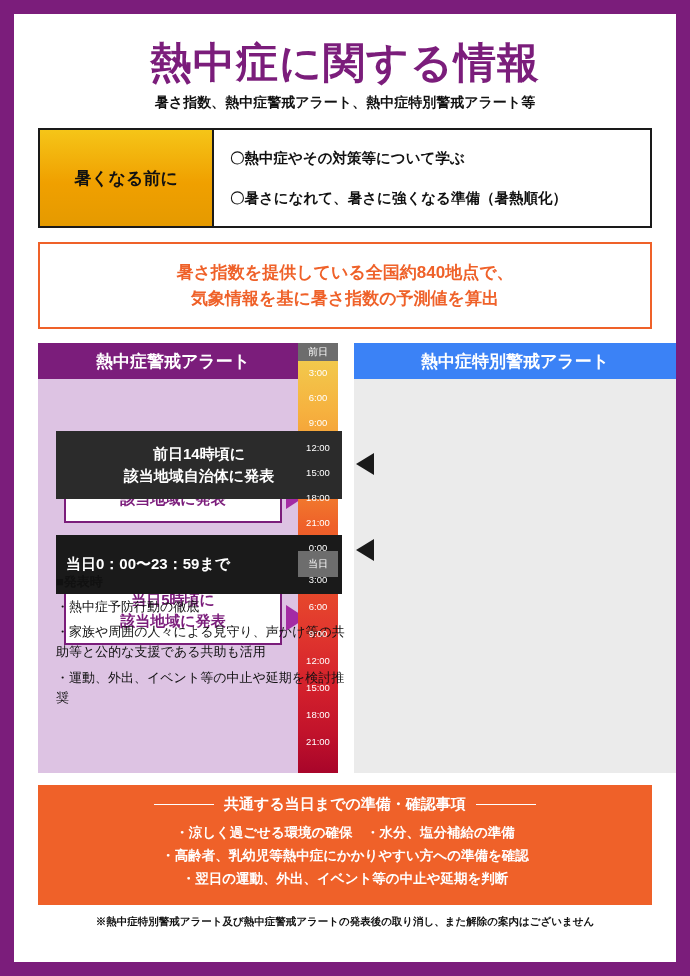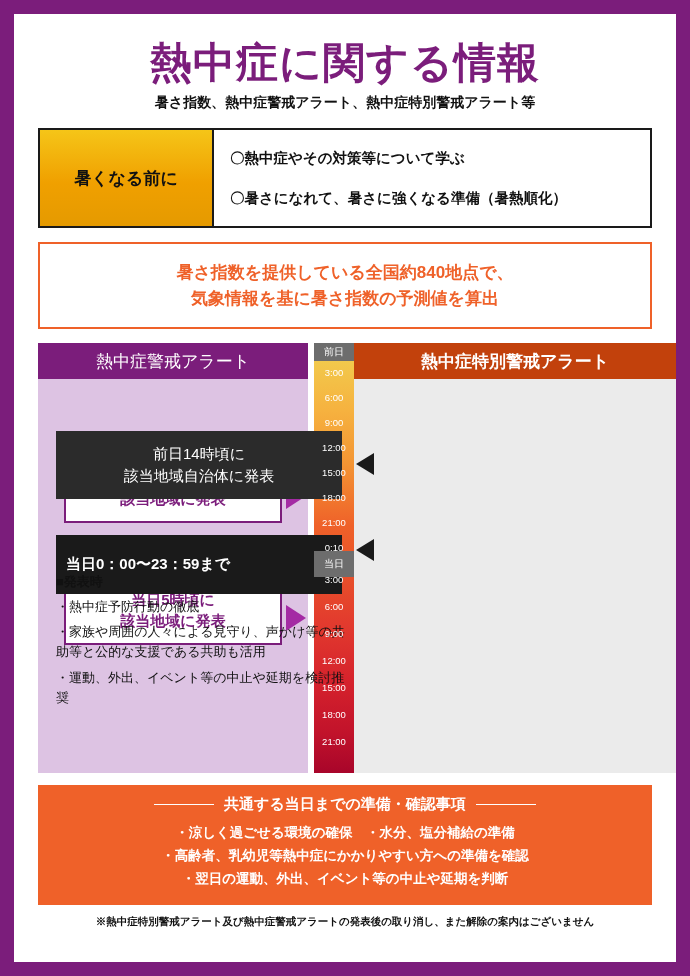--- a/index.html
+++ b/index.html
@@ -99,21 +99,21 @@
     position: absolute;
     left: 0; top: 0;
     width: 270px; height: 430px;
     background: #ddc3e3;
   }
   .col-left-head {
     height: 36px;
     background: #7b1d7b;
     color: #ffffff;
     font-size: 17px;
-    font-weight: normal;
+    font-weight: bold;
     display: flex;
     align-items: center;
     justify-content: center;
   }
   .lbox {
     position: absolute;
     left: 26px;
     width: 218px;
     background: #ffffff;
     border: 2px solid #7b1d7b;
@@ -132,21 +132,21 @@
     border-top: 13px solid transparent;
     border-bottom: 13px solid transparent;
     border-left: 20px solid #a42ba4;
   }
   .arrow-r1 { left: 248px; top: 140px; }
   .arrow-r2 { left: 248px; top: 262px; }
 
   
   .timeline {
     position: absolute;
-    left: 276px; top: 0;
+    left: 260px; top: 0;
     width: 40px; height: 430px;
   }
   .tl-head {
     height: 18px;
     background: #6d6d6d;
     color: #ffffff;
     font-size: 10px;
     display: flex; align-items: center; justify-content: center;
   }
   .tl-head2 {
@@ -183,36 +183,36 @@
 
   
   .col-right {
     position: absolute;
     left: 316px; top: 0;
     width: 322px; height: 430px;
     background: #ebebeb;
   }
   .col-right-head {
     height: 36px;
-    background: #c2410c;
+    background: #3b82f6;
     color: #ffffff;
     font-size: 17px;
     font-weight: bold;
     display: flex;
     align-items: center;
     justify-content: center;
   }
   .rbox {
     position: absolute;
     left: 18px;
     width: 286px;
     background: #2b2b2b;
     color: #ffffff;
     font-size: 15px;
-    font-weight: normal;
+    font-weight: bold;
     text-align: center;
     padding: 12px 16px;
     line-height: 1.45;
   }
   .rbox1 { top: 88px; }
   .rbox-day {
     position: absolute;
     left: 18px; top: 192px;
     width: 286px;
     background: #1a1a1a;
@@ -328,21 +328,21 @@
         <div class="tl-head">前日</div>
         <div class="tl-bar"></div>
         <div class="tl-ticks">
           <div class="tick" style="top:6px">3:00</div>
           <div class="tick" style="top:31px">6:00</div>
           <div class="tick" style="top:56px">9:00</div>
           <div class="tick" style="top:81px">12:00</div>
           <div class="tick" style="top:106px">15:00</div>
           <div class="tick" style="top:131px">18:00</div>
           <div class="tick" style="top:156px">21:00</div>
-          <div class="tick" style="top:181px">0:10</div>
+          <div class="tick" style="top:181px">0:00</div>
           <div class="tick" style="top:213px">3:00</div>
           <div class="tick" style="top:240px">6:00</div>
           <div class="tick" style="top:267px">9:00</div>
           <div class="tick" style="top:294px">12:00</div>
           <div class="tick" style="top:321px">15:00</div>
           <div class="tick" style="top:348px">18:00</div>
           <div class="tick" style="top:375px">21:00</div>
         </div>
         <div class="tl-head2">当日</div>
       </div>

